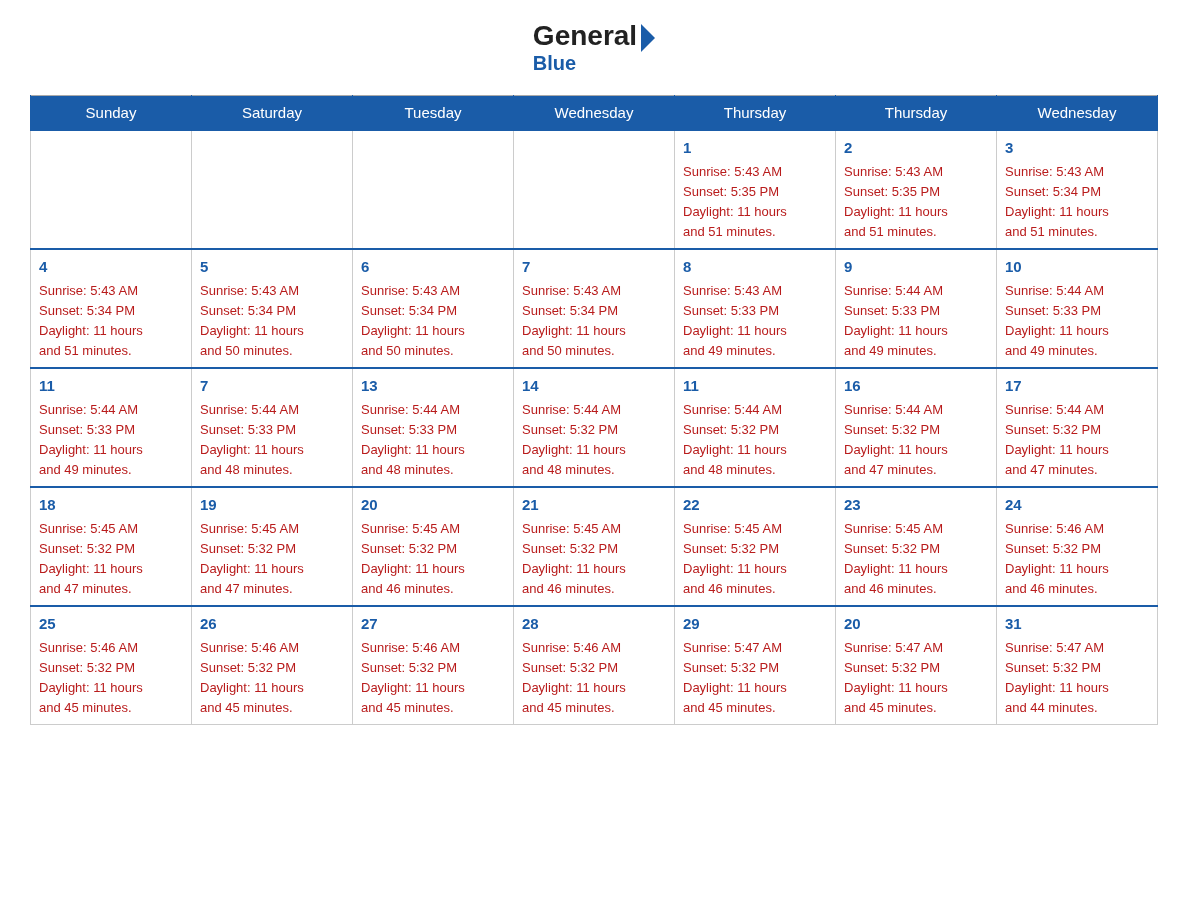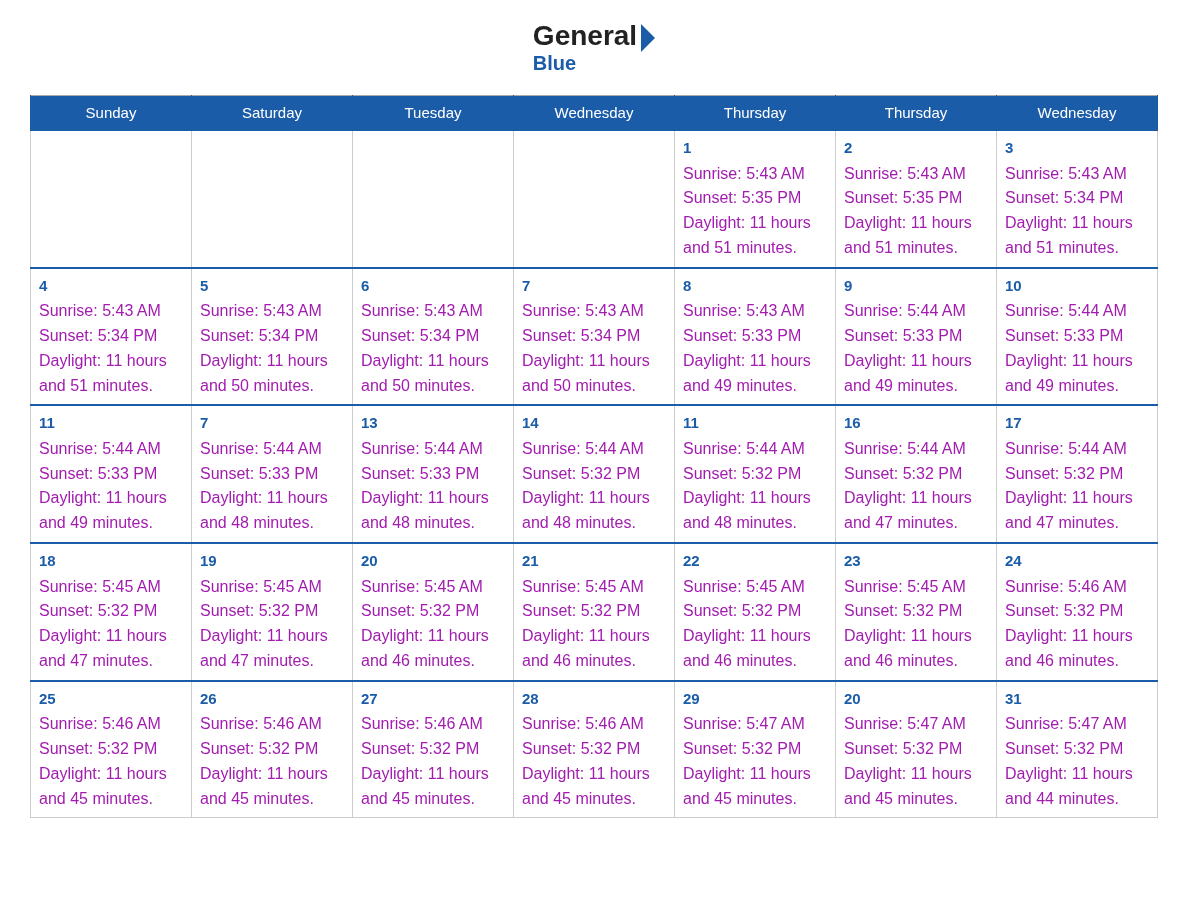--- a/index.html
+++ b/index.html
@@ -84,22 +84,22 @@
       line-height: 1.5;
     }
     .day-num {
       font-size: 15px;
       font-weight: bold;
       color: #1a5ca8;
       display: block;
       margin-bottom: 2px;
     }
     .day-info {
-      color: #a21caf;
-      font-size: 16px;
+      color: #b91c1c;
+      font-size: 13px;
       line-height: 1.55;
     }
     .empty-cell {
       background: #fff;
     }
     .calendar tr td {
       border-top: 2px solid #1a5ca8;
     }
     .calendar thead tr th {
       border-top: none;

